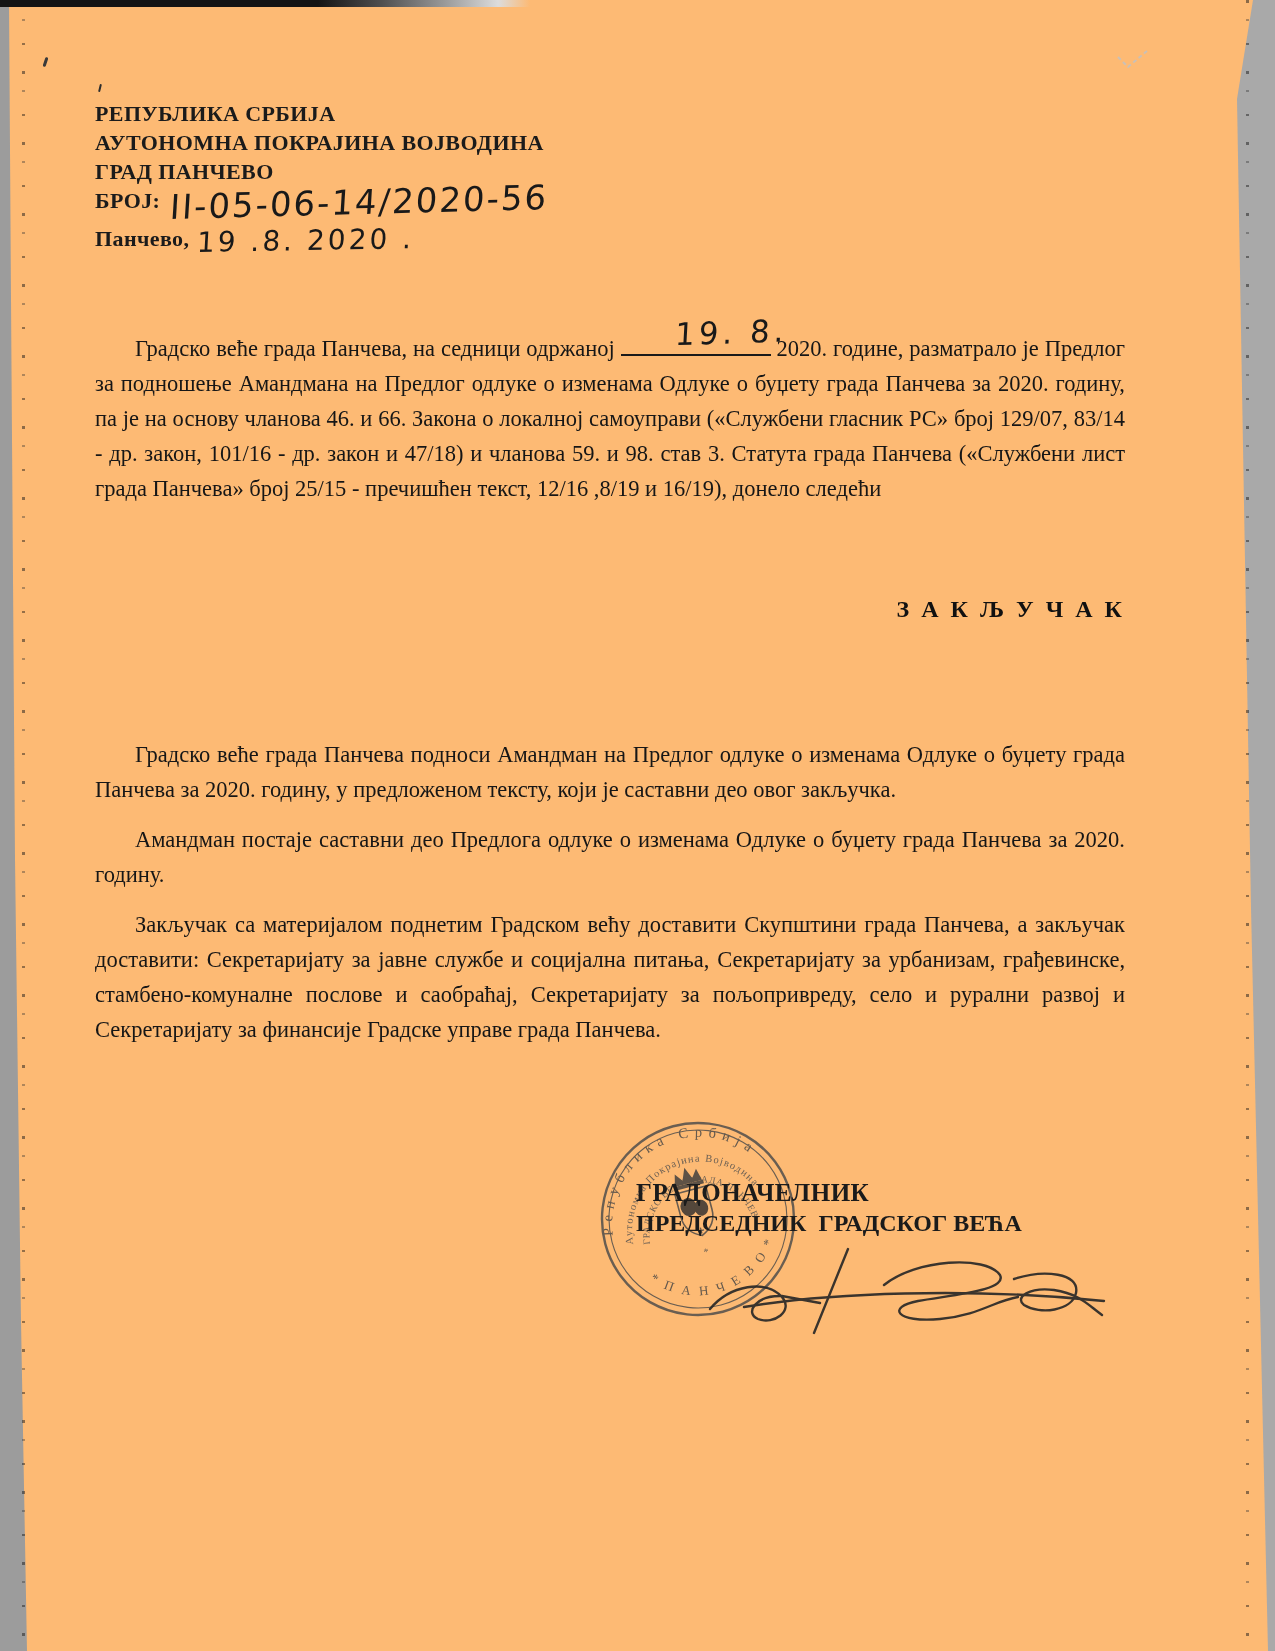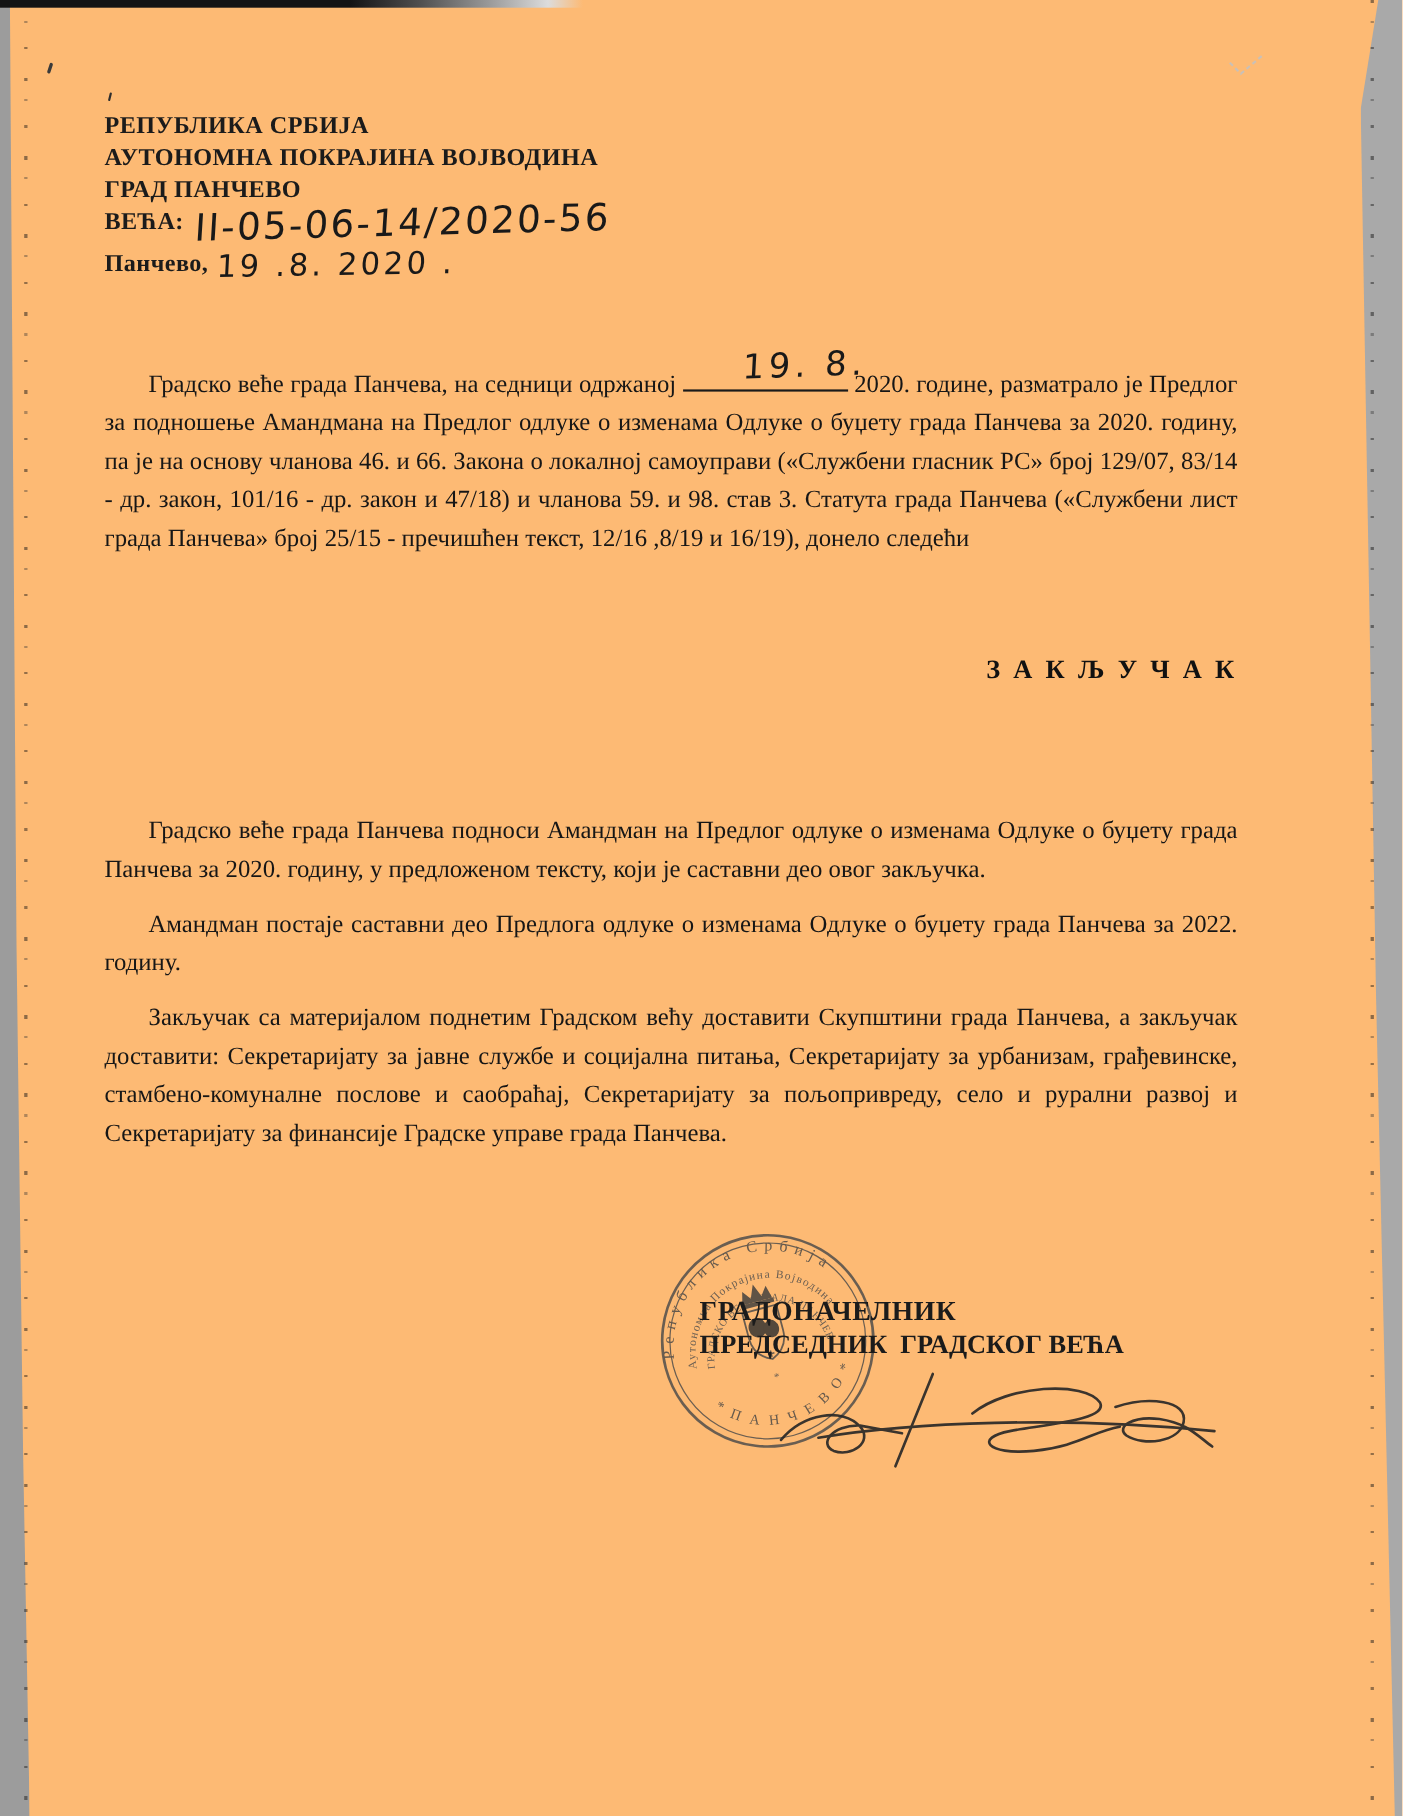--- a/index.html
+++ b/index.html
@@ -117,32 +117,32 @@
   <div class="pen-dot-2"></div>
 
   <svg class="tick-mark" width="36" height="28">
     <path d="M3 10 L13 20 L32 4" stroke="#c2c2c2" stroke-width="2" fill="none" stroke-dasharray="4 3"></path>
   </svg>
 
   <div class="doc-header">
     <div class="h-line">РЕПУБЛИКА СРБИЈА</div>
     <div class="h-line">АУТОНОМНА ПОКРАЈИНА ВОЈВОДИНА</div>
     <div class="h-line">ГРАД ПАНЧЕВО</div>
-    <div class="h-line num-line"><span>ВЕЋА:</span><span class="hw hw-number">II-05-06-14/2020-56</span></div>
+    <div class="h-line num-line"><span>БРОЈ:</span><span class="hw hw-number">II-05-06-14/2020-56</span></div>
     <div class="h-line"><span>Панчево,</span><span class="hw hw-date">19 .8. 2020 .</span></div>
   </div>
 
   <p class="par intro"><span>Градско веће града Панчева, на седници одржаној</span>
     <span class="date-blank"><span class="hw hw-inline">19. 8.</span></span>
     <span>2020. године, разматрало је Предлог за подношење Амандмана на Предлог одлуке о изменама Одлуке о буџету града Панчева за 2020. годину, па је на основу чланова 46. и 66. Закона о локалној самоуправи («Службени гласник РС» број 129/07, 83/14 - др. закон, 101/16 - др. закон и 47/18) и чланова 59. и 98. став 3. Статута града Панчева («Службени лист града Панчева» број 25/15 - пречишћен текст, 12/16 ,8/19 и 16/19), донело следећи</span></p>
 
   <div class="doc-title">З А К Љ У Ч А К</div>
 
   <p class="par p2">Градско веће града Панчева подноси Амандман на Предлог одлуке о изменама Одлуке о буџету града Панчева за 2020. годину, у предложеном тексту, који је саставни део овог закључка.</p>
-  <p class="par p3">Амандман постаје саставни део Предлога одлуке о изменама Одлуке о буџету града Панчева за 2022. годину.</p>
+  <p class="par p3">Амандман постаје саставни део Предлога одлуке о изменама Одлуке о буџету града Панчева за 2020. годину.</p>
   <p class="par p4">Закључак са материјалом поднетим Градском већу доставити Скупштини града Панчева, а закључак доставити: Секретаријату за јавне службе и социјална питања, Секретаријату за урбанизам, грађевинске, стамбено-комуналне послове и саобраћај, Секретаријату за пољопривреду, село и рурални развој и Секретаријату за финансије Градске управе града Панчева.</p>
 
   <svg class="stamp-svg" width="204" height="206" viewBox="0 0 204 206">
     <g transform="rotate(-15 102 103)" stroke="#4a4a4a" fill="none" opacity="0.82">
       <circle cx="102" cy="103" r="96" stroke-width="2.4"></circle>
       <circle cx="102" cy="103" r="89" stroke-width="1.1"></circle>
       <path id="arcOuter" d="M 15 108 A 87 87 0 0 1 189 108" stroke="none"></path>
       <path id="arcMiddle" d="M 33 115 A 69 69 0 0 1 171 115" stroke="none"></path>
       <path id="arcInner" d="M 49 120 A 53 53 0 0 1 155 120" stroke="none"></path>
       <path id="arcBottom" d="M 24 120 A 81 81 0 0 0 180 120" stroke="none"></path>

